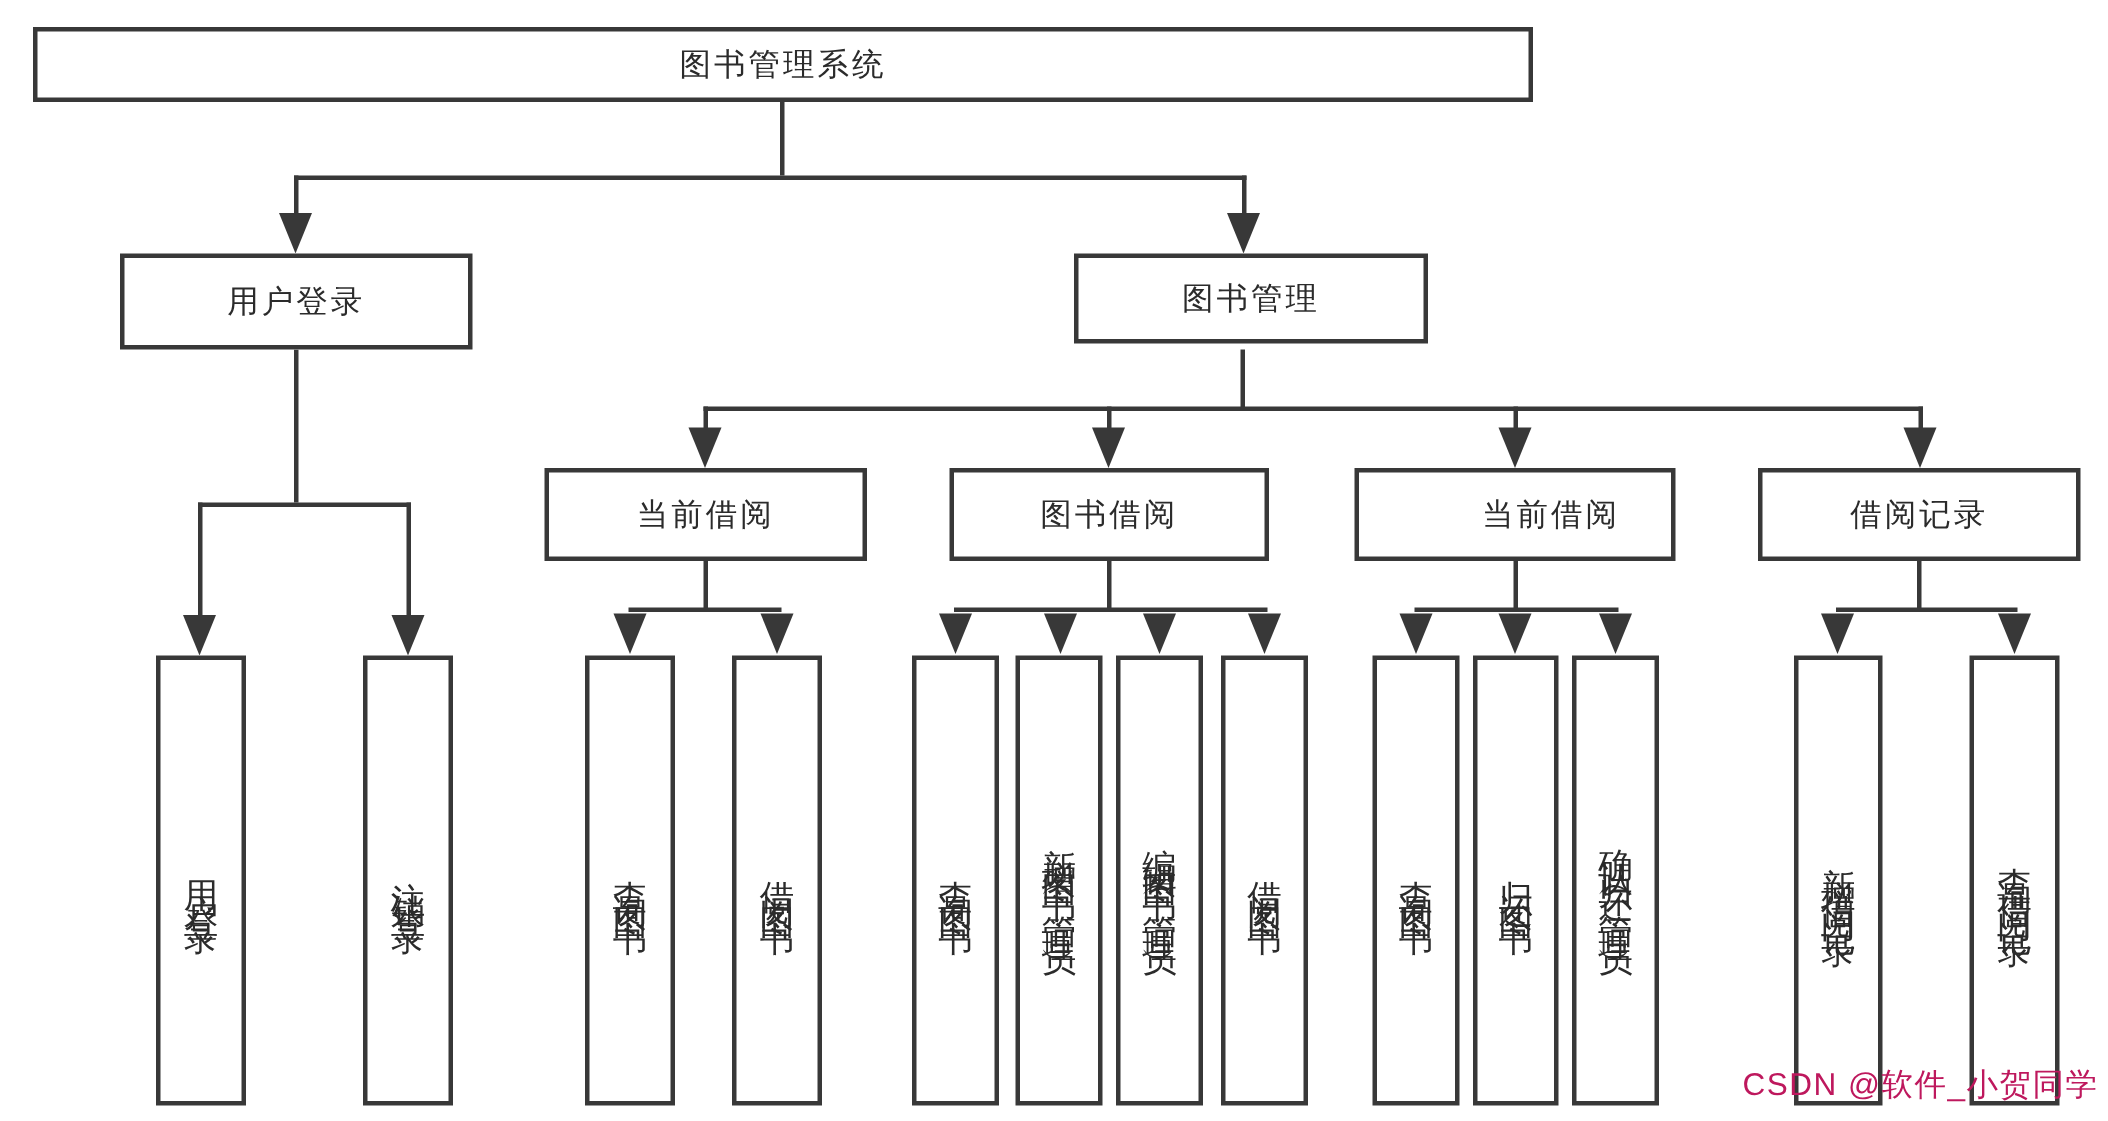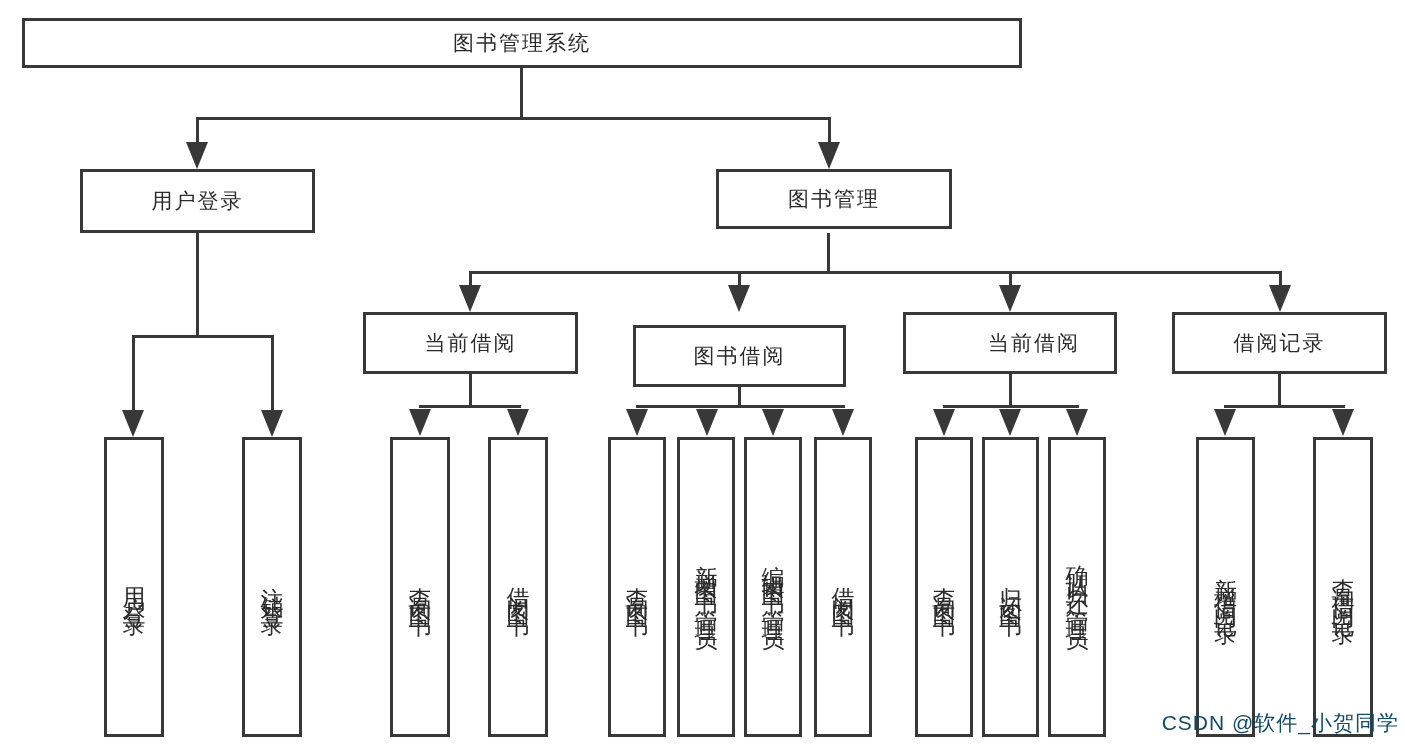--- a/index.html
+++ b/index.html
@@ -24,21 +24,21 @@
   .hline { height:3px; }
   .vline { width:3px; }
   .arrow {
     position:absolute; width:0; height:0; z-index:1;
     border-left:11px solid transparent;
     border-right:11px solid transparent;
     border-top:27px solid #383838;
   }
   .watermark {
     position:absolute; top:709px; right:6px; z-index:5;
-    font-size:21px; color:#0c4a6e; letter-spacing:1px; white-space:nowrap;
+    font-size:21px; color:#be185d; letter-spacing:1px; white-space:nowrap;
   }
 </style>
 </head>
 <body>
 
 <div class="stage">
 
   <div class="node" style="left:22px; top:18px; width:1000px; height:50px;">
     <span class="label">图书管理系统</span>
   </div>
@@ -48,21 +48,21 @@
   </div>
 
   <div class="node" style="left:716px; top:169px; width:236px; height:60px;">
     <span class="label">图书管理</span>
   </div>
 
   <div class="node" style="left:363px; top:312px; width:215px; height:62px;">
     <span class="label">当前借阅</span>
   </div>
 
-  <div class="node" style="left:633px; top:325px; width:213px; height:62px;">
+  <div class="node" style="left:633px; top:312px; width:213px; height:62px;">
     <span class="label">图书借阅</span>
   </div>
 
   <div class="node" style="left:903px; top:312px; width:214px; height:62px;padding-left:48px;">
     <span class="label">当前借阅</span>
   </div>
 
   <div class="node" style="left:1172px; top:312px; width:215px; height:62px;">
     <span class="label">借阅记录</span>
   </div>

